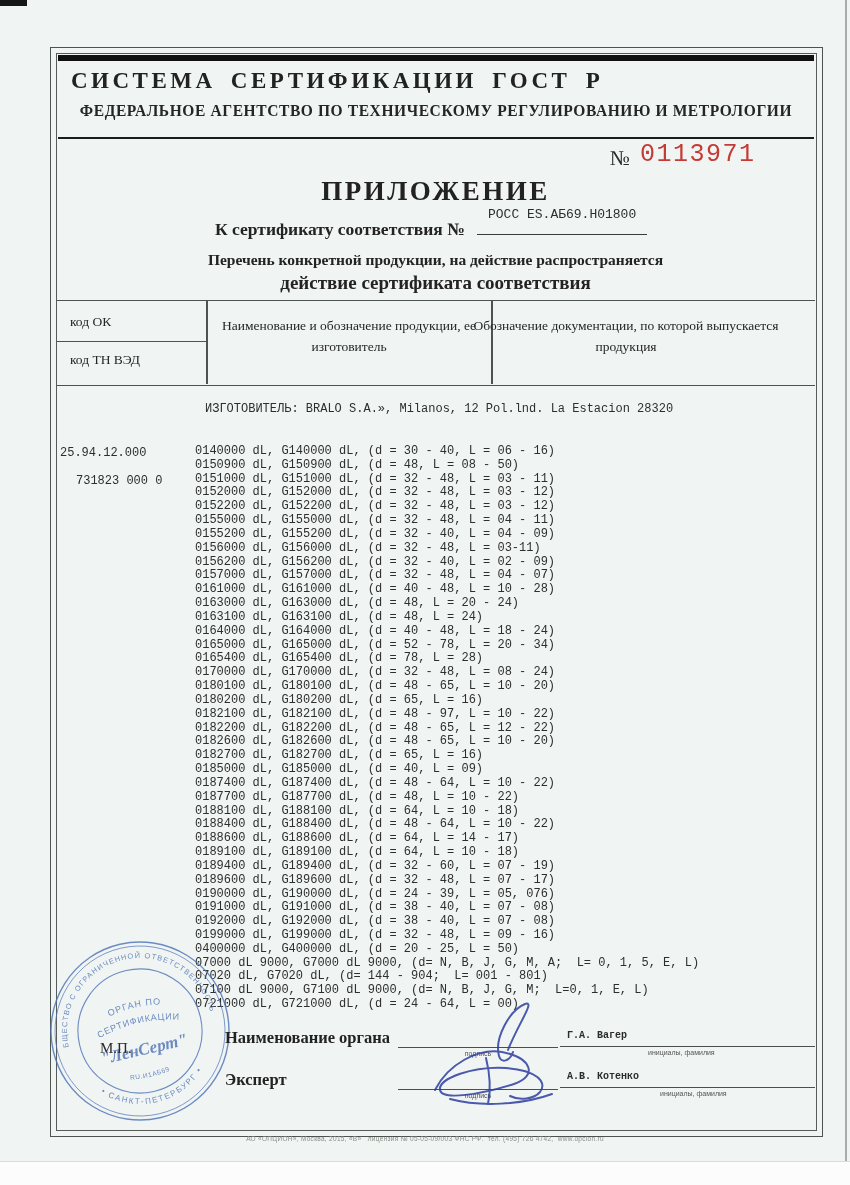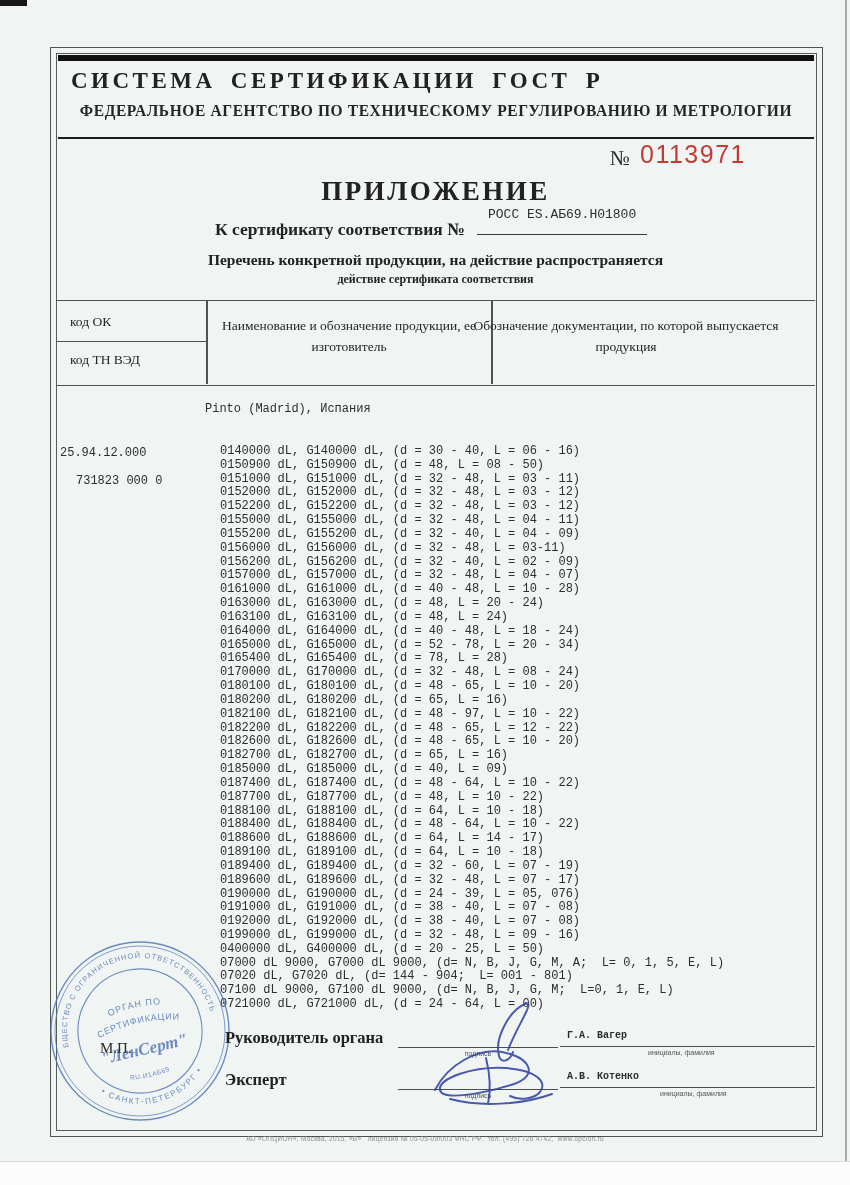--- a/index.html
+++ b/index.html
@@ -13,43 +13,43 @@
   .page-edge-bottom{left:0;top:1161px;width:850px;height:1px;background:#d7dbd9;}
   .corner-mark{left:0;top:0;width:27px;height:6px;background:#161616;}
   .frame-outer{left:50px;top:47px;width:771px;height:1088px;border:1.5px solid #4d5450;}
   .frame-inner{left:56px;top:53px;width:759px;height:1076px;border:1.2px solid #565c58;}
   
   .header-box{left:58px;top:55px;width:756px;height:76px;border-top:6px solid #101010;border-bottom:2.5px solid #1b1b1b;}
   .title-main{left:58px;top:68px;width:756px;font-weight:bold;font-size:23px;letter-spacing:3.5px;word-spacing:6px;color:#222;margin-left:13px;}
   .title-sub{left:58px;top:102px;width:756px;text-align:center;font-weight:bold;font-size:16px;letter-spacing:0.6px;transform:scaleX(.97);color:#252525;}
   
   .serial-prefix{left:610px;top:146px;font-size:21px;color:#2a2a2a;}
-  .serial-number{left:640px;top:140px;font-family:Liberation Sans, sans-serif;font-size:25px;letter-spacing:1.5px;color:#c43a34;}
+  .serial-number{left:640px;top:140px;font-family:Liberation Mono, monospace;font-size:25px;letter-spacing:1.5px;color:#c43a34;}
   .appendix-title{left:57px;top:176px;width:757px;text-align:center;font-weight:bold;font-size:27px;letter-spacing:2.5px;color:#222;}
   .cert-label{left:215px;top:219px;font-weight:bold;font-size:17.5px;color:#232323;}
   .cert-value{left:488px;top:207px;font-family:"Liberation Mono", monospace;font-size:13px;color:#333;text-align:right;}
   .cert-underline{left:477px;top:234px;width:170px;border-bottom:1.3px solid #3a3a3a;}
   .purpose-1{left:57px;top:251px;width:757px;text-align:center;font-weight:bold;font-size:15.5px;color:#232323;}
-  .purpose-2{left:57px;top:272px;width:757px;text-align:center;font-weight:bold;font-size:12px;color:#232323;}
+  .purpose-2{left:57px;top:272px;width:757px;text-align:center;font-weight:bold;font-size:19px;color:#232323;}
   
   .thead-box{left:57px;top:300px;width:758px;height:84px;border-top:1.5px solid #4d5450;border-bottom:1.5px solid #4d5450;}
   .thead-div1{left:206px;top:300px;width:1.5px;height:84px;background:#4d5450;}
   .thead-div2{left:491px;top:300px;width:1.5px;height:84px;background:#4d5450;}
   .thead-midline{left:57px;top:341px;width:149px;height:1.2px;background:#4d5450;}
   .th-text{font-weight:normal;font-size:13.5px;color:#262626;}
   .th-ok{left:70px;top:314px;}
   .th-tnved{left:70px;top:352px;}
   .th-product{left:208px;top:316px;width:282px;text-align:center;line-height:1.55;}
   .th-docs{left:466px;top:316px;width:320px;text-align:center;line-height:1.55;}
   
   .mono{font-family:"Liberation Mono", monospace;font-size:12px;color:#2e2e2e;white-space:pre;}
   .manufacturer{left:205px;top:401px;line-height:16px;}
   .code-ok{left:60px;top:446px;}
   .code-tnved{left:76px;top:474px;}
-  .rows{left:220px;top:445px;line-height:13.83px;}
+  .rows{left:195px;top:445px;line-height:13.83px;}
   .rows div{white-space:pre;}
   
   .sig-role{font-weight:bold;font-size:16.5px;color:#222;}
   .role-head{left:225px;top:1028px;}
   .role-expert{left:225px;top:1070px;}
   .sig-line{border-bottom:1.3px solid #4a4f52;}
   .sline-1{left:398px;top:1047px;width:160px;}
   .sline-2{left:560px;top:1046px;width:255px;}
   .sline-3{left:398px;top:1089px;width:160px;}
   .sline-4{left:560px;top:1087px;width:255px;}
@@ -95,21 +95,21 @@
 
 <div class="abs thead-box"></div>
 <div class="abs thead-div1"></div>
 <div class="abs thead-div2"></div>
 <div class="abs thead-midline"></div>
 <div class="abs th-text th-ok">код ОК</div>
 <div class="abs th-text th-tnved">код ТН ВЭД</div>
 <div class="abs th-text th-product">Наименование и обозначение продукции, ее изготовитель</div>
 <div class="abs th-text th-docs">Обозначение документации, по которой выпускается продукция</div>
 
-<div class="abs mono manufacturer"><div>Pinto (Madrid), Испания</div></div>
+<div class="abs mono manufacturer"><div>ИЗГОТОВИТЕЛЬ: BRALO S.A.», Milanos, 12 Pol.lnd. La Estacion 28320</div></div>
 <div class="abs mono code-ok">25.94.12.000</div>
 <div class="abs mono code-tnved">731823 000 0</div>
 <div class="abs mono rows"><div>0140000 dL, G140000 dL, (d = 30 - 40, L = 06 - 16)</div><div>0150900 dL, G150900 dL, (d = 48, L = 08 - 50)</div><div>0151000 dL, G151000 dL, (d = 32 - 48, L = 03 - 11)</div><div>0152000 dL, G152000 dL, (d = 32 - 48, L = 03 - 12)</div><div>0152200 dL, G152200 dL, (d = 32 - 48, L = 03 - 12)</div><div>0155000 dL, G155000 dL, (d = 32 - 48, L = 04 - 11)</div><div>0155200 dL, G155200 dL, (d = 32 - 40, L = 04 - 09)</div><div>0156000 dL, G156000 dL, (d = 32 - 48, L = 03-11)</div><div>0156200 dL, G156200 dL, (d = 32 - 40, L = 02 - 09)</div><div>0157000 dL, G157000 dL, (d = 32 - 48, L = 04 - 07)</div><div>0161000 dL, G161000 dL, (d = 40 - 48, L = 10 - 28)</div><div>0163000 dL, G163000 dL, (d = 48, L = 20 - 24)</div><div>0163100 dL, G163100 dL, (d = 48, L = 24)</div><div>0164000 dL, G164000 dL, (d = 40 - 48, L = 18 - 24)</div><div>0165000 dL, G165000 dL, (d = 52 - 78, L = 20 - 34)</div><div>0165400 dL, G165400 dL, (d = 78, L = 28)</div><div>0170000 dL, G170000 dL, (d = 32 - 48, L = 08 - 24)</div><div>0180100 dL, G180100 dL, (d = 48 - 65, L = 10 - 20)</div><div>0180200 dL, G180200 dL, (d = 65, L = 16)</div><div>0182100 dL, G182100 dL, (d = 48 - 97, L = 10 - 22)</div><div>0182200 dL, G182200 dL, (d = 48 - 65, L = 12 - 22)</div><div>0182600 dL, G182600 dL, (d = 48 - 65, L = 10 - 20)</div><div>0182700 dL, G182700 dL, (d = 65, L = 16)</div><div>0185000 dL, G185000 dL, (d = 40, L = 09)</div><div>0187400 dL, G187400 dL, (d = 48 - 64, L = 10 - 22)</div><div>0187700 dL, G187700 dL, (d = 48, L = 10 - 22)</div><div>0188100 dL, G188100 dL, (d = 64, L = 10 - 18)</div><div>0188400 dL, G188400 dL, (d = 48 - 64, L = 10 - 22)</div><div>0188600 dL, G188600 dL, (d = 64, L = 14 - 17)</div><div>0189100 dL, G189100 dL, (d = 64, L = 10 - 18)</div><div>0189400 dL, G189400 dL, (d = 32 - 60, L = 07 - 19)</div><div>0189600 dL, G189600 dL, (d = 32 - 48, L = 07 - 17)</div><div>0190000 dL, G190000 dL, (d = 24 - 39, L = 05, 076)</div><div>0191000 dL, G191000 dL, (d = 38 - 40, L = 07 - 08)</div><div>0192000 dL, G192000 dL, (d = 38 - 40, L = 07 - 08)</div><div>0199000 dL, G199000 dL, (d = 32 - 48, L = 09 - 16)</div><div>0400000 dL, G400000 dL, (d = 20 - 25, L = 50)</div><div>07000 dL 9000, G7000 dL 9000, (d= N, B, J, G, M, A;  L= 0, 1, 5, E, L)</div><div>07020 dL, G7020 dL, (d= 144 - 904;  L= 001 - 801)</div><div>07100 dL 9000, G7100 dL 9000, (d= N, B, J, G, M;  L=0, 1, E, L)</div><div>0721000 dL, G721000 dL, (d = 24 - 64, L = 00)</div></div>
 
 <svg class="abs stamp-svg" width="190" height="190" viewBox="0 0 190 190">
   <defs>
     <path id="arcTop" d="M 22,95 A 73,73 0 0 1 168,95"></path>
     <path id="arcBottom" d="M 22,95 A 73,73 0 0 0 168,95"></path>
     <path id="arcOrg1" d="M 48,80 Q 95,62 142,80"></path>
     <path id="arcOrg2" d="M 44,96 Q 95,78 146,96"></path>
@@ -120,21 +120,21 @@
   <circle cx="95" cy="95" r="62" fill="none" stroke="#4f74b8" stroke-width="1.1"></circle>
   <text font-family="Liberation Sans, sans-serif" font-size="7.4" letter-spacing="1.1"><textPath href="#arcTop" startOffset="50%" text-anchor="middle">ОБЩЕСТВО С ОГРАНИЧЕННОЙ ОТВЕТСТВЕННОСТЬЮ</textPath></text>
   <text font-family="Liberation Sans, sans-serif" font-size="8" letter-spacing="1.6"><textPath href="#arcBottom" startOffset="50%" text-anchor="middle">• САНКТ-ПЕТЕРБУРГ •</textPath></text>
   <text font-family="Liberation Sans, sans-serif" font-size="9" letter-spacing="1"><textPath href="#arcOrg1" startOffset="50%" text-anchor="middle">ОРГАН ПО</textPath></text>
   <text font-family="Liberation Sans, sans-serif" font-size="9" letter-spacing="0.8"><textPath href="#arcOrg2" startOffset="50%" text-anchor="middle">СЕРТИФИКАЦИИ</textPath></text>
   <text x="95" y="119" text-anchor="middle" font-family="Liberation Serif, serif" font-weight="bold" font-style="italic" font-size="17">"ЛенСерт"</text>
   <text font-family="Liberation Sans, sans-serif" font-size="6.6" letter-spacing="0.6"><textPath href="#arcReg" startOffset="50%" text-anchor="middle">RU.И1АБ69</textPath></text>
 </svg>
 <div class="abs mp-mark">М.П.</div>
 
-<div class="abs sig-role role-head">Руководитель органа</div>
+<div class="abs sig-role role-head">Наименование органа</div>
 <div class="abs sig-role role-expert">Эксперт</div>
 <div class="abs sig-line sline-1"></div>
 <div class="abs sig-line sline-2"></div>
 <div class="abs sig-line sline-3"></div>
 <div class="abs sig-line sline-4"></div>
 <div class="abs sig-caption cap-1">подпись</div>
 <div class="abs sig-caption cap-2">инициалы, фамилия</div>
 <div class="abs sig-caption cap-3">подпись</div>
 <div class="abs sig-caption cap-4">инициалы, фамилия</div>
 <div class="abs sig-name name-1">Г.А. Вагер</div>

